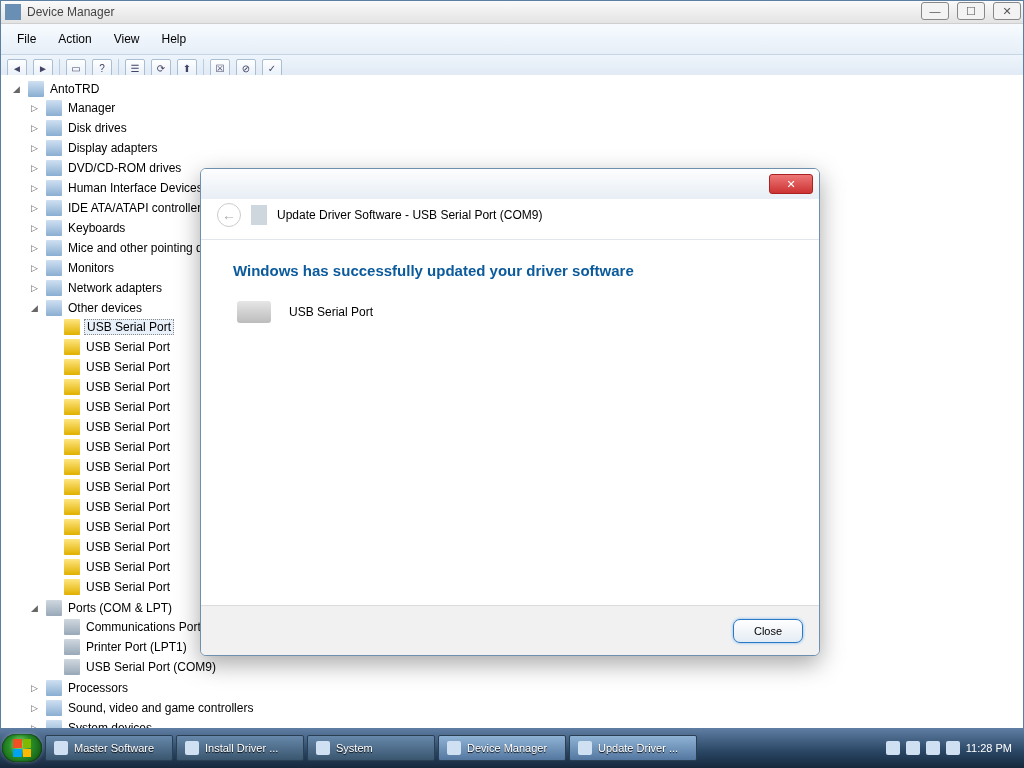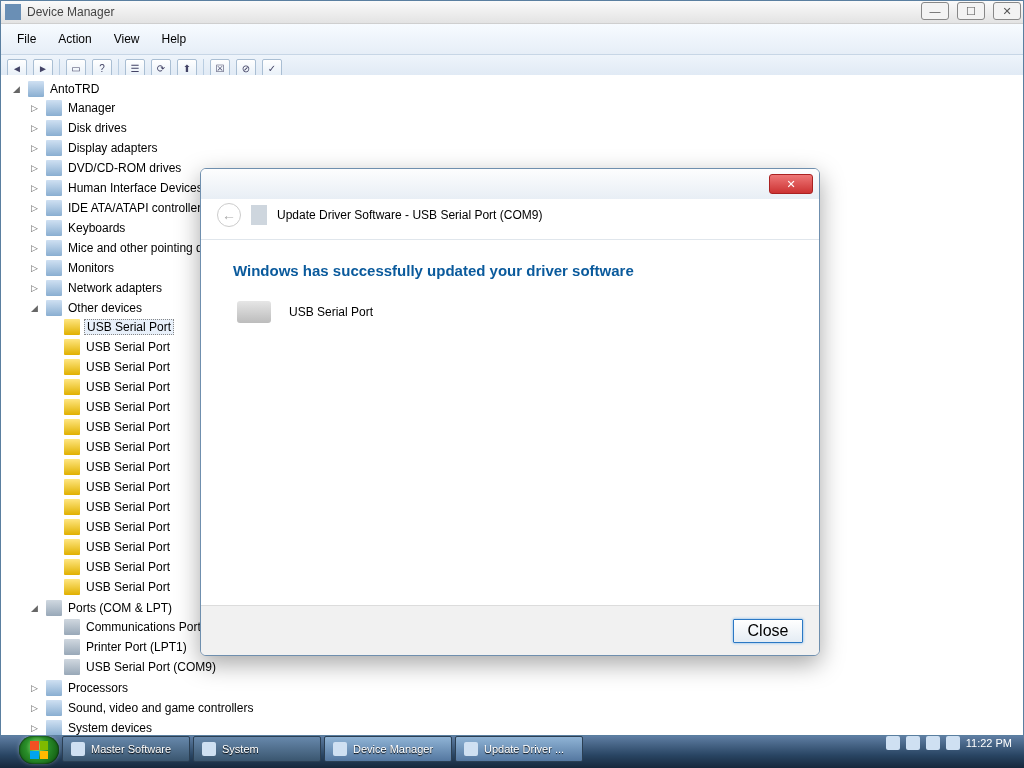--- a/index.html
+++ b/index.html
@@ -39,23 +39,23 @@
 .dialog .dlg-close { width:44px; height:20px; background:linear-gradient(#e77,#c33); border:1px solid #a22; border-radius:3px; color:#fff; display:flex; align-items:center; justify-content:center; font-size:11px; cursor:pointer;}
 .dialog .dlg-head { display:flex; align-items:center; gap:10px; padding:4px 16px 12px 16px; border-bottom:1px solid #e0e6ec;}
 .dialog .dlg-head .back { width:24px; height:24px; border:1px solid #ccc; border-radius:50%; display:flex; align-items:center;justify-content:center;color:#aaa; font-size:14px;}
 .dialog .dlg-head .ic { width:16px; height:20px; background:#ced6de; display:inline-block;}
 .dialog .dlg-body { padding: 22px 32px; }
 .dialog .dlg-body h2 { color:#0a5a9c; font-weight:700; font-size:15px; margin-bottom:22px; }
 .dialog .dlg-body .sub { color:#333; font-size:12px; margin-bottom:34px; display:block;}
 .dialog .dlg-body .devrow { display:flex; align-items:center; gap:18px; padding-left:4px;}
 .dialog .dlg-body .devrow .devimg { width:34px; height:22px; background:linear-gradient(#e6e6e6,#bcbcbc); border-radius:3px;}
 .dialog .dlg-foot { position:absolute; bottom:0; left:0; right:0; height:50px; background:#f1f1f1; border-top:1px solid #dcdcdc; display:flex; align-items:center; justify-content:flex-end; padding-right:16px;}
-.dialog .dlg-foot button { width:70px; height:24px; background:linear-gradient(#fff,#e4ecf4); border:1px solid #2b78c4; border-radius:1px; cursor:pointer; font-size:16px; box-shadow:0 0 3px #6fb0ea;}
-
-.taskbar { position:absolute; bottom:0; left:0; right:0; height:32px; background:linear-gradient(#5f7ea3,#294563 60%,#16283c); display:flex; align-items:flex-start; padding:0 4px 0 19px; gap:3px;}
+.dialog .dlg-foot button { width:70px; height:24px; background:linear-gradient(#fff,#e4ecf4); border:1px solid #2b78c4; border-radius:7px; cursor:pointer; font-size:11px; box-shadow:0 0 3px #6fb0ea;}
+
+.taskbar { position:absolute; bottom:0; left:0; right:0; height:40px; background:linear-gradient(#5f7ea3,#294563 60%,#16283c); display:flex; align-items:center; padding:0 4px 0 2px; gap:3px;}
 .taskbar .start { width:40px; height:28px; border-radius:14px; background:radial-gradient(circle at 45% 40%, #9be27a 0%, #2a8f2a 40%, #0a4a0a 100%); box-shadow: inset 0 0 2px #000, 0 0 4px rgba(255,255,255,0.3); cursor:pointer; display:flex; align-items:center; justify-content:center;}
 .taskbar .start .flag{width:18px;height:18px;display:grid;grid-template-columns:1fr 1fr;grid-template-rows:1fr 1fr;gap:1px;}
 .taskbar .start .flag span:nth-child(1){background:#f25022;} .taskbar .start .flag span:nth-child(2){background:#7fba00;} .taskbar .start .flag span:nth-child(3){background:#00a4ef;} .taskbar .start .flag span:nth-child(4){background:#ffb900;}
 .taskbar .tbtn { height:26px; min-width:128px; background:linear-gradient(#6788ab,#3a566f); border:1px solid #2b3f53; border-radius:2px; display:flex; align-items:center; gap:6px; padding:0 8px; color:#fff; font-size:11px; cursor:pointer; text-shadow:0 1px 1px #000;}
 .taskbar .tbtn .ti { width:14px; height:14px; background:#cfe0f2; border-radius:2px;}
 .taskbar .tbtn.active{background:linear-gradient(#8fb3d5,#5477a0);}
 .taskbar .tray { margin-left:auto; display:flex; align-items:center; gap:6px; color:#fff; font-size:11px; padding-right:8px;}
 .taskbar .tray .ti { width:14px; height:14px; background:#cfe0f2; border-radius:2px;}
 </style>
 </head>
@@ -368,31 +368,35 @@
         <span></span>
       </div>
     </div>
   <div id="tb-items" style="display:flex;gap:3px;">
       <div class="tbtn">
         <span class="ti"></span>
         <span>Master Software</span>
       </div>
       <div class="tbtn">
         <span class="ti"></span>
+        <span>Install Driver ...</span>
+      </div>
+      <div class="tbtn">
+        <span class="ti"></span>
         <span>System</span>
       </div>
       <div class="tbtn active">
         <span class="ti"></span>
         <span>Device Manager</span>
       </div>
       <div class="tbtn active">
         <span class="ti"></span>
         <span>Update Driver ...</span>
       </div>
     </div>
   <div class="tray">
     <span class="ti"></span>
     <span class="ti"></span>
     <span class="ti"></span>
     <span class="ti"></span>
-    <span>11:22 PM</span>
+    <span>11:28 PM</span>
   </div>
 </div>
 
 </body></html>

